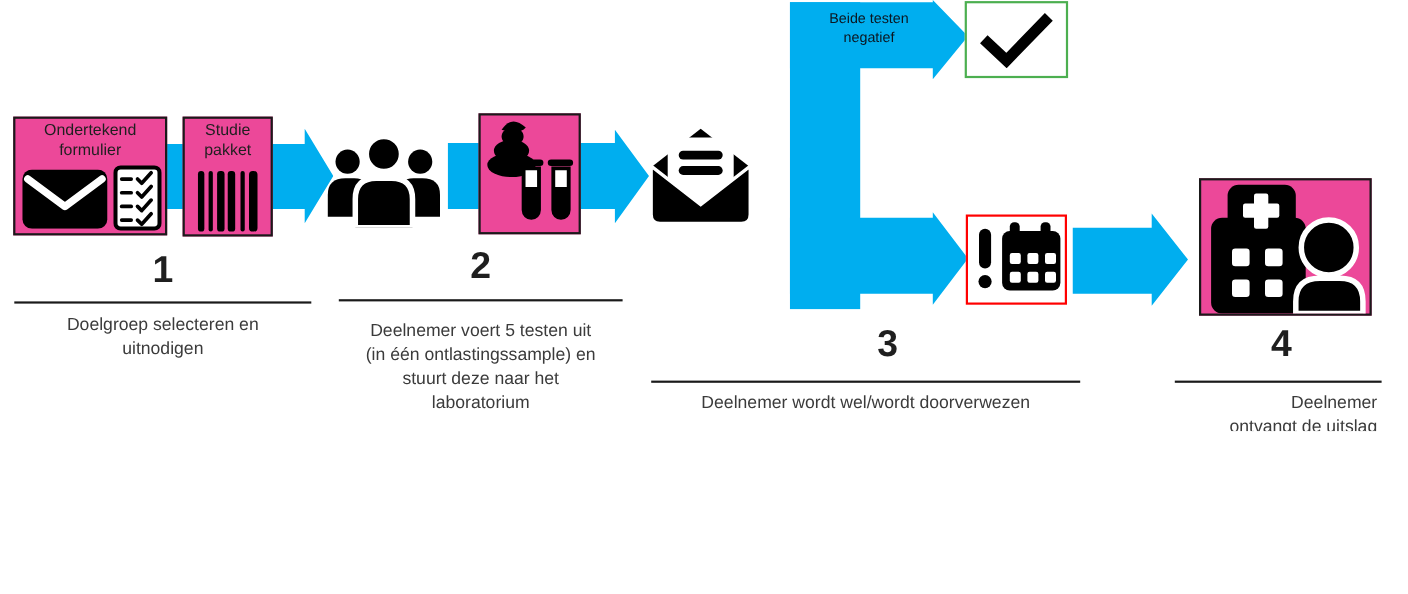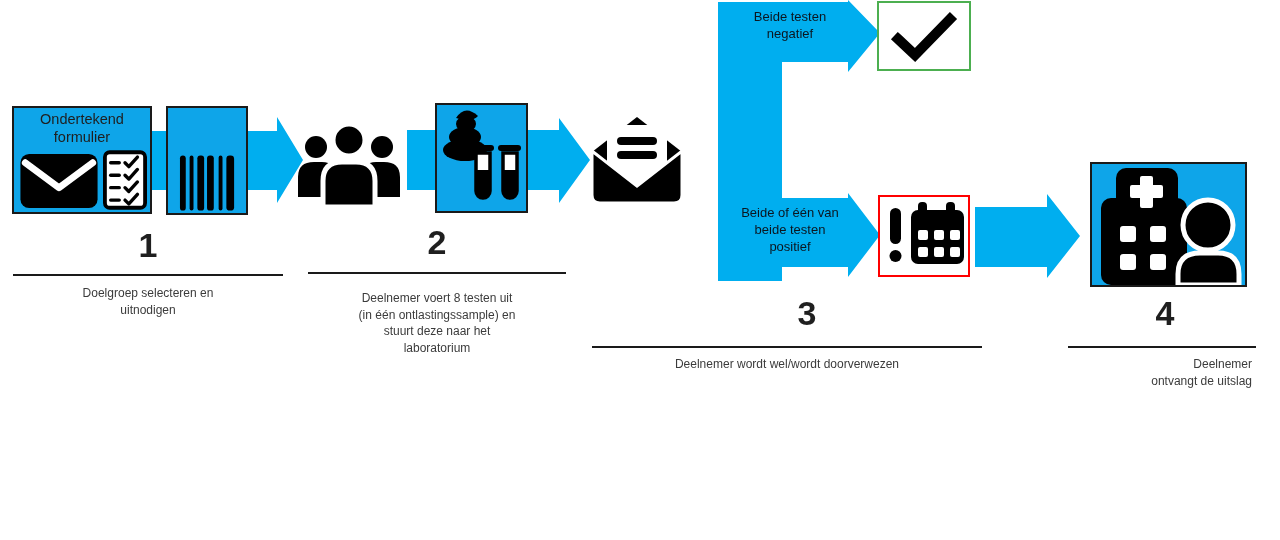--- a/index.html
+++ b/index.html
@@ -1,24 +1,24 @@
 <!DOCTYPE html>
 <html><head>
 <meta charset="utf-8">
 <style>
   html,body{margin:0;padding:0;background:#fff;}
   .canvas{position:relative;width:1280px;height:392px;background:#ffffff;overflow:hidden;
           font-family:"Liberation Sans",sans-serif;color:#3b3b3b;}
   .abs{position:absolute;}
   svg{display:block;}
-  .box{position:absolute;background:#0ea5e9;border:2px solid #1a1a1a;box-sizing:border-box;}
+  .box{position:absolute;background:#ec4899;border:2px solid #1a1a1a;box-sizing:border-box;}
   .box-label{white-space:pre-line;text-align:center;font-size:14.5px;line-height:1.22;color:#1f1f1f;padding-top:3px;}
   .step-number{position:absolute;text-align:center;font-size:34px;font-weight:600;color:#1f1f1f;line-height:1;}
   .step-underline{position:absolute;border-top:2px solid #1a1a1a;height:0;}
-  .step-caption{position:absolute;text-align:center;font-size:12px;line-height:1.38;color:#3b3b3b;white-space:pre-line;}
+  .step-caption{position:absolute;text-align:center;font-size:16px;line-height:1.38;color:#3b3b3b;white-space:pre-line;}
   .branch-label{position:absolute;text-align:center;font-size:13px;line-height:1.3;color:#0b1620;white-space:pre-line;z-index:5;}
   .result-box{position:absolute;background:#fff;box-sizing:border-box;display:flex;align-items:center;justify-content:center;z-index:4;}
   .green{border:2.5px solid #4CAF50;}
   .red{border:2px solid #FF0000;}
   .arrow{position:absolute;z-index:1;}
   .overbox{z-index:2;}
 </style>
 </head>
 <body>
 
@@ -37,23 +37,20 @@
     <polygon points="0,2 130,2 130,0 162,33 130,72 130,62 0,62" fill="#00AEEF"></polygon>
     <polygon points="0,198 130,198 130,193 162,235 130,277 130,267 0,267" fill="#00AEEF"></polygon>
   </svg>
 
   <svg class="arrow" style="left:975px;top:192px;" width="105" height="88">
     <polygon points="0,15 72,15 72,2 105,44 72,86 72,75 0,75" fill="#00AEEF"></polygon>
   </svg>
 
   <div class="branch-label" style="left:731px;top:9px;width:118px;">Beide testen
 negatief</div>
-  <div class="branch-label" style="left:731px;top:205px;width:118px;">Beide of één van
-beide testen
-positief</div>
 
   <div class="box overbox" style="left:12px;top:106px;width:140px;height:108px;">
     <div class="box-label">Ondertekend
 formulier</div>
     <svg class="abs" style="left:6px;top:46px;" width="78" height="54" viewBox="0 0 80 56">
       <rect x="0" y="0" width="80" height="56" rx="9" fill="#000"></rect>
       <polyline points="5,9 40,35 75,9" fill="none" stroke="#fff" stroke-width="7" stroke-linecap="round" stroke-linejoin="round"></polyline>
     </svg>
     <svg class="abs" style="left:89px;top:42px;" width="44" height="60" viewBox="0 0 46 62">
       <rect x="2" y="2" width="42" height="58" rx="5" fill="#fff" stroke="#000" stroke-width="4"></rect>
@@ -64,20 +61,22 @@
           <polyline points="23,26 27,30 36,20"></polyline>
         <line x1="8" y1="39" x2="17" y2="39"></line>
           <polyline points="23,39 27,43 36,33"></polyline>
         <line x1="8" y1="52" x2="17" y2="52"></line>
           <polyline points="23,52 27,56 36,46"></polyline>
       </g>
     </svg>
   </div>
 
   <div class="box overbox" style="left:166px;top:106px;width:82px;height:109px;">
+    <div class="box-label">Studie
+pakket</div>
     <svg class="abs" style="left:11px;top:47px;" width="58" height="56" viewBox="0 0 60 57">
       <g fill="#000">
         <rect x="1" y="0" width="6" height="57" rx="3"></rect>
         <rect x="11" y="0" width="4" height="57" rx="2"></rect>
         <rect x="19" y="0" width="7" height="57" rx="3"></rect>
         <rect x="29" y="0" width="7" height="57" rx="3"></rect>
         <rect x="41" y="0" width="4" height="57" rx="2"></rect>
         <rect x="49" y="0" width="8" height="57" rx="3.5"></rect>
       </g>
     </svg>
@@ -168,21 +167,21 @@
     </svg>
   </div>
 
   <div class="step-number" style="left:13px;top:228px;width:270px;">1</div>
   <div class="step-underline" style="left:13px;top:274px;width:270px;"></div>
   <div class="step-caption" style="left:13px;top:285px;width:270px;">Doelgroep selecteren en
 uitnodigen</div>
 
   <div class="step-number" style="left:308px;top:225px;width:258px;">2</div>
   <div class="step-underline" style="left:308px;top:272px;width:258px;"></div>
-  <div class="step-caption" style="left:302px;top:290px;width:270px;">Deelnemer voert 8 testen uit
+  <div class="step-caption" style="left:302px;top:290px;width:270px;">Deelnemer voert 5 testen uit
 (in één ontlastingssample) en
 stuurt deze naar het
 laboratorium</div>
 
   <div class="step-number" style="left:692px;top:296px;width:230px;">3</div>
   <div class="step-underline" style="left:592px;top:346px;width:390px;"></div>
   <div class="step-caption" style="left:582px;top:356px;width:410px;">Deelnemer wordt wel/wordt doorverwezen</div>
 
   <div class="step-number" style="left:1085px;top:296px;width:160px;">4</div>
   <div class="step-underline" style="left:1068px;top:346px;width:188px;"></div>

